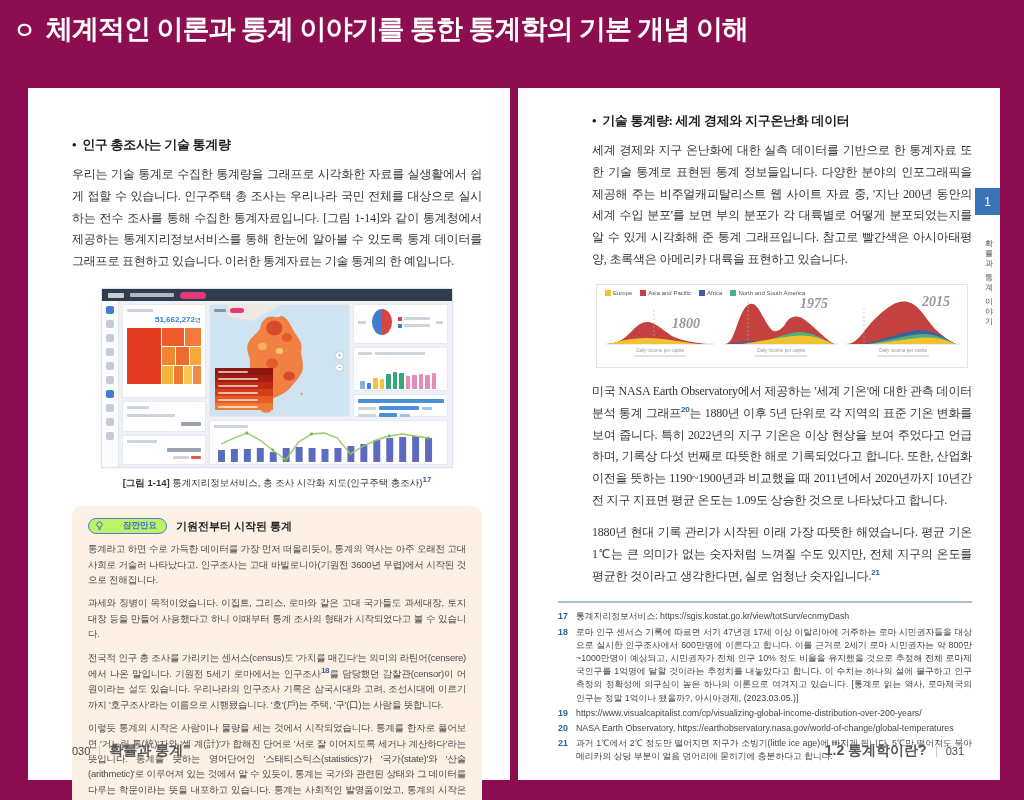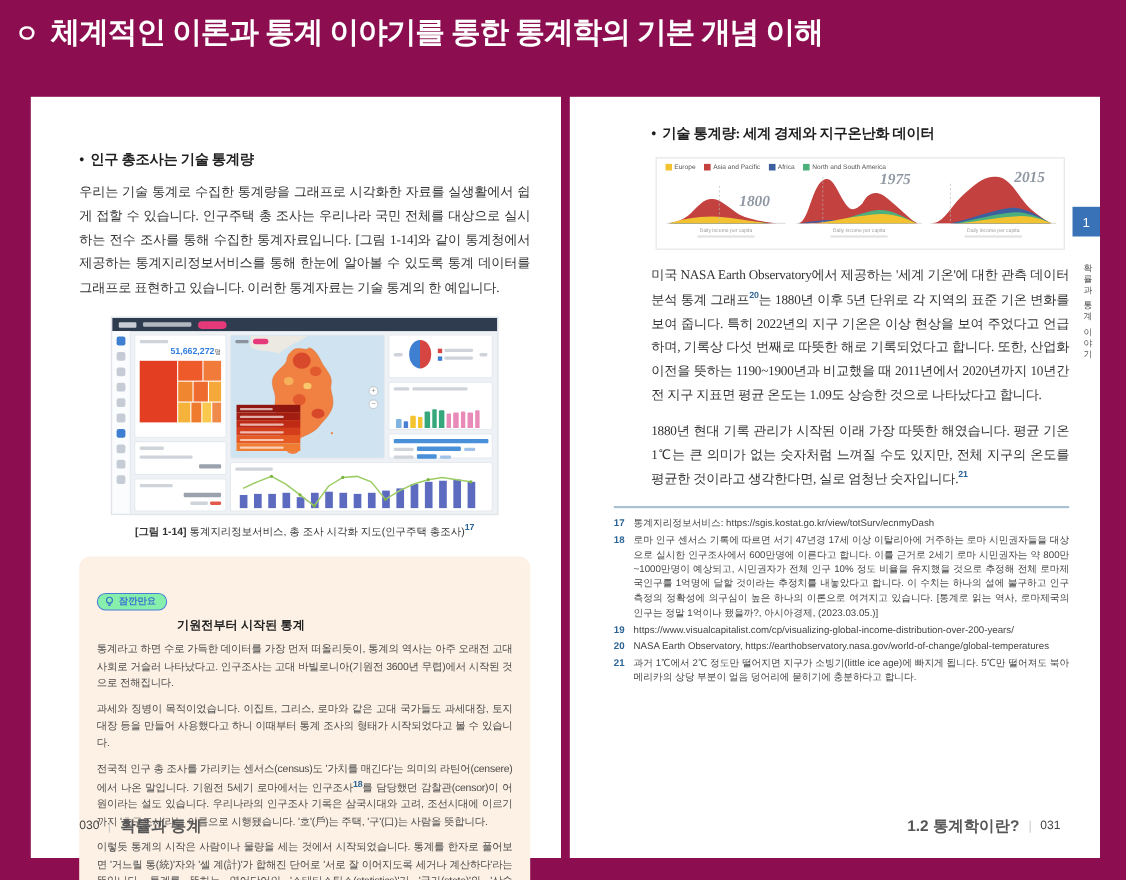--- a/index.html
+++ b/index.html
@@ -56,23 +56,23 @@
   .pie { width:26px; height:26px; border-radius:50%; background:conic-gradient(#d64541 0 182deg,#3f7fd1 182deg 360deg); }
   .minibars { display:flex; align-items:flex-end; gap:2px; height:30px; margin-top:4px; padding:0 2px; }
   .minibars div { width:4.5px; border-radius:1px 1px 0 0; }
   .hrow { display:flex; align-items:center; gap:3px; margin-top:3px; }
   .hbar { height:4px; background:#4a90d9; border-radius:1px; }
 
   
   .infobox { margin-top:16px; background:#fdf1e5; border-radius:10px; padding:12px 16px 12px;
              font-family:"Liberation Sans",sans-serif; }
   .ib-head { display:flex; align-items:center; gap:9px; margin-bottom:7px; }
-  .ib-badge { display:inline-flex; align-items:center; gap:4px; background:#86efac; border:1px solid #4a7fd4;
+  .ib-badge { display:inline-flex; align-items:center; gap:19px; background:#bef264; border:1px solid #4a7fd4;
               border-radius:999px; padding:1px 9px 1px 6px; color:#3a6fd0; font-size:8.5px; font-weight:bold; }
-  .ib-title { font-size:11px; font-weight:bold; color:#222;margin-top:43px; }
+  .ib-title { font-size:11px; font-weight:bold; color:#222; }
   .infobox p { font-size:9.5px; line-height:1.62; color:#4a4a4a; text-align:justify; margin-bottom:8px; letter-spacing:-0.2px; }
   .infobox p:last-child { margin-bottom:0; }
 
   
   .fig15 { width:372px; margin:13px auto 0; border:1px solid #e4e4e4; background:#fff; padding:3px 4px 1px; position:relative; }
   .f15-legend { position:absolute; top:5px; left:8px; display:flex; gap:8px; align-items:center;
                 font-family:"Liberation Sans",sans-serif; font-size:6px; color:#555; z-index:2; }
   .f15-legend .sw { width:6px; height:6px; display:inline-block; margin-right:2px; vertical-align:-1px; }
 
   
@@ -329,20 +329,21 @@
       <span class="pnum">030</span>
       <span class="vr"></span>
       <span class="flabel">확률과 통계</span>
     </div>
   </section>
 
   <section class="page">
     <div class="page-inner right">
       <div class="indent">
         <h2 class="sec">•&nbsp; <span>기술 통계량: 세계 경제와 지구온난화 데이터</span></h2>
+        <p class="body">세계 경제와 지구 온난화에 대한 실측 데이터를 기반으로 한 통계자료 또한 기술 통계로 표현된 통계 정보들입니다. 다양한 분야의 인포그래픽을 제공해 주는 비주얼캐피탈리스트 웹 사이트 자료 중, '지난 200년 동안의 세계 수입 분포'를 보면 부의 분포가 각 대륙별로 어떻게 분포되었는지를 알 수 있게 시각화해 준 통계 그래프입니다. 참고로 빨간색은 아시아태평양, 초록색은 아메리카 대륙을 표현하고 있습니다.</p>
 
         <div class="fig15">
           <div class="f15-legend">
             <span><span class="sw" style="background:#f2c230"></span><span>Europe</span></span>
             <span><span class="sw" style="background:#c3423f"></span><span>Asia and Pacific</span></span>
             <span><span class="sw" style="background:#3c5fa0"></span><span>Africa</span></span>
             <span><span class="sw" style="background:#4daf7c"></span><span>North and South America</span></span>
           </div>
           <svg viewBox="0 0 360 78" style="width:362px;height:78px;display:block">
 

